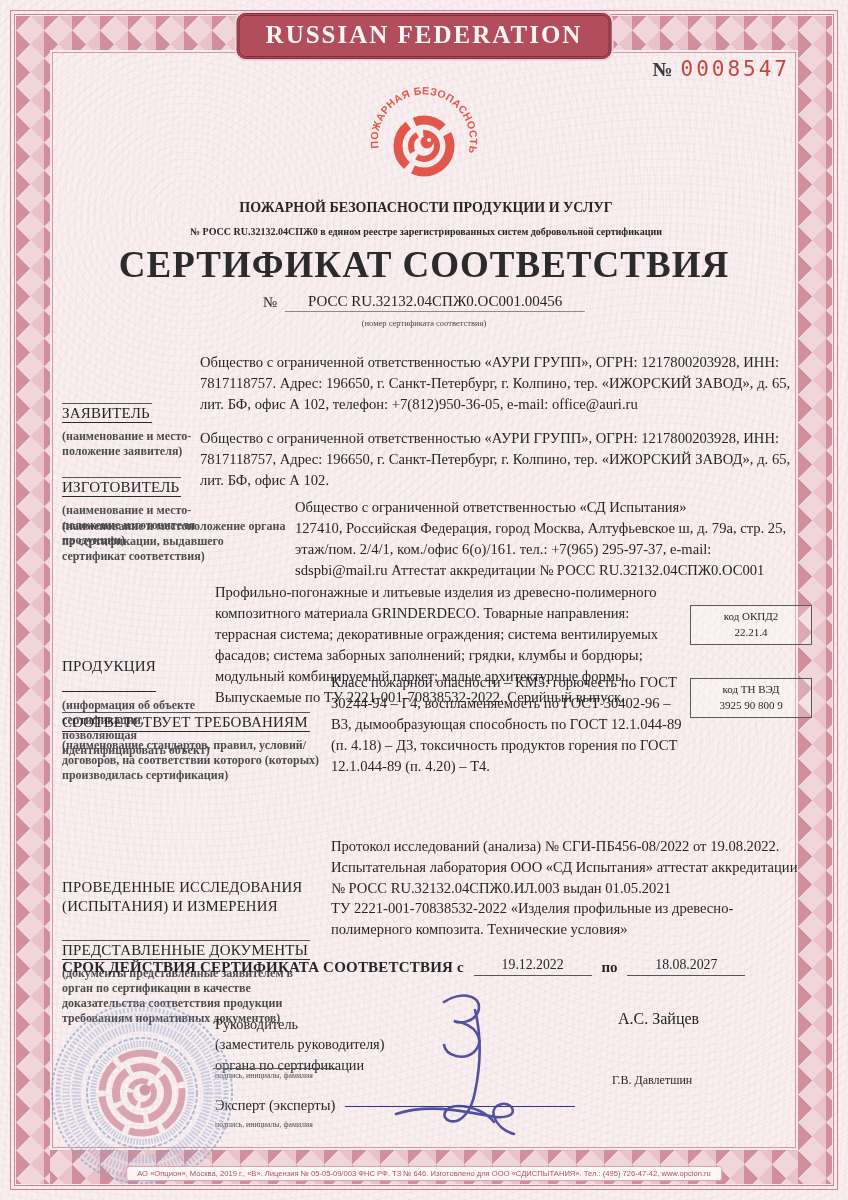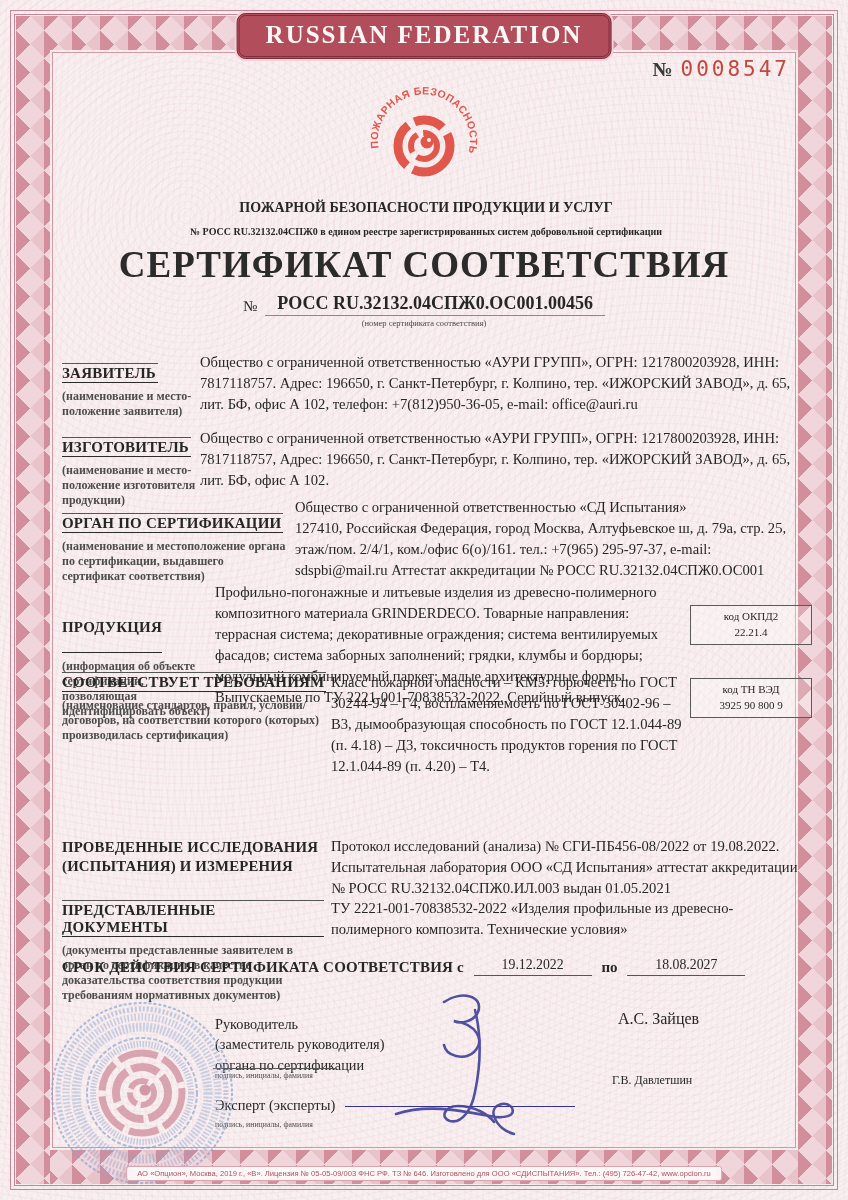--- a/index.html
+++ b/index.html
@@ -58,34 +58,34 @@
     position:absolute; top:243px; left:0; right:0; text-align:center;
     font-size:37px; font-weight:bold; letter-spacing:1px; color:#2b2b2b;
   }
   .cert-no-row {
     position:absolute; top:293px; left:50%; transform:translateX(-50%);
     display:flex; align-items:flex-end; z-index:2;
   }
   .cert-no-row .nsign { font-size:15px; margin-right:8px; padding-bottom:1px; }
   .cert-no-value {
     display:inline-block; min-width:300px; text-align:center;
-    font-weight:bold; font-size:18px; padding:0 12px 1px;
+    font-weight:normal; font-size:15px; padding:0 12px 1px;
     border-bottom:1px solid #8a8a8a;
   }
   .cert-no-caption {
     position:absolute; top:318px; left:50%; transform:translateX(-50%);
     font-size:8.5px; color:#4a4a4a;
   }
 
   
   .content { position:absolute; left:62px; right:58px; top:0; height:100%; }
   .sec { position:absolute; left:0; right:0; }
   .sec-label { position:absolute; left:0; top:0; }
   .sec-label .hd {
-    font-weight:bold; font-size:15px; letter-spacing:0.2px; display:inline-block;
+    font-weight:normal; font-size:15px; letter-spacing:0.2px; display:inline-block;margin-top:40px;
   }
   .hd.ruled { border-bottom:1.5px solid #2b2b2b; border-top:1px solid #555; padding:1px 2px 0 0; }
   .hd.under { border-bottom:1.5px solid #2b2b2b; padding-bottom:16px; }
   .sec-label .cap { font-size:12px; color:#4c4c4c; line-height:1.25; margin-top:6px;font-weight:bold; }
   .sec-text { position:absolute; top:0; font-size:14.6px; line-height:1.44; }
   .preline { white-space:pre-line; }
 
   #sec-applicant    { top:352px; } #sec-applicant .sec-label { top:11px; width:130px; }
   #sec-applicant .sec-text { left:138px; width:592px; }
   #sec-manufacturer { top:428px; } #sec-manufacturer .sec-label { top:9px; width:150px; }
@@ -199,21 +199,20 @@
     <div class="sec" id="sec-manufacturer">
       <div class="sec-label">
         <span class="hd ruled">ИЗГОТОВИТЕЛЬ</span>
         <div class="cap">(наименование и место-положение изготовителя продукции)</div>
       </div>
       <div class="sec-text">Общество с ограниченной ответственностью «АУРИ ГРУПП», ОГРН: 1217800203928, ИНН: 7817118757, Адрес: 196650, г. Санкт-Петербург, г. Колпино, тер. «ИЖОРСКИЙ ЗАВОД», д. 65, лит. БФ, офис А 102.</div>
     </div>
 
     <div class="sec" id="sec-certbody">
       <div class="sec-label">
-        <span class="hd ruled">ОРГАН ПО СЕРТИФИКАЦИИ</span>
         <div class="cap">(наименование и местоположение органа по сертификации, выдавшего сертификат соответствия)</div>
       </div>
       <div class="sec-text preline">Общество с ограниченной ответственностью «СД Испытания»
 127410, Российская Федерация, город Москва, Алтуфьевское ш, д. 79а, стр. 25, этаж/пом. 2/4/1, ком./офис 6(о)/161. тел.: +7(965) 295-97-37, e-mail: sdspbi@mail.ru Аттестат аккредитации № РОСС RU.32132.04СПЖ0.ОС001</div>
     </div>
 
     <div class="sec" id="sec-product">
       <div class="sec-label">
         <span class="hd under">ПРОДУКЦИЯ</span>
         <div class="cap">(информация об объекте сертификации, позволяющая идентифицировать объект)</div>

